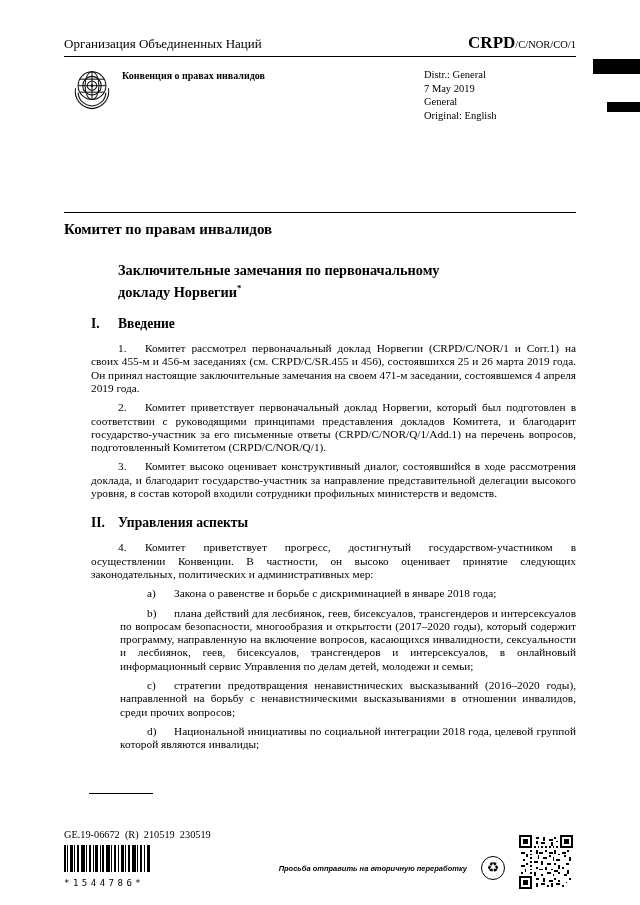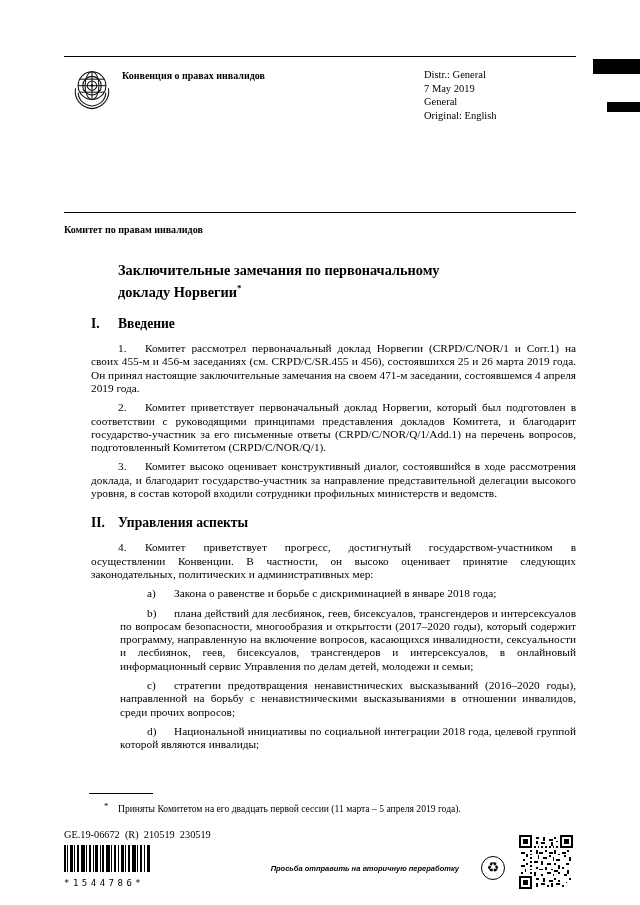--- a/index.html
+++ b/index.html
@@ -18,52 +18,56 @@
   .rule-thin{position:absolute;top:56px;left:0;right:0;border-top:1px solid #000;}
   .masthead{position:absolute;top:62px;left:0;right:0;height:70px;}
   .emblem{position:absolute;left:2px;top:2px;}
   .conv-title{position:absolute;left:58px;top:5px;width:175px;font-size:10px;font-weight:bold;line-height:17.5px;}
   .distr{position:absolute;left:360px;top:6px;font-size:10.5px;line-height:13.6px;}
   .rule-thick{position:absolute;top:212px;left:0;right:0;border-top:1.6px solid #000;}
   .mark1{position:absolute;top:59px;right:0;width:47px;height:15px;background:#000;}
   .mark2{position:absolute;top:102px;right:0;width:33px;height:10px;background:#000;}
   
   .content{margin:0 64px;font-size:11.3px;line-height:13.3px;text-align:justify;}
-  .committee{margin-top:9px;font-weight:bold;font-size:10px;text-align:left;}
+  .committee{margin-top:9px;font-weight:bold;font-size:15px;text-align:left;}
   .doc-title{margin:26px 0 0 54px;width:372px;font-size:14.3px;line-height:17.5px;font-weight:bold;text-align:left;}
   .doc-title sup{font-size:9px;}
   .sec-heading{display:flex;margin:15px 0 10px 27px;font-size:13.6px;line-height:16px;font-weight:bold;text-align:left;}
   .roman{flex:none;width:27px;}
   .para{margin:6px 0 0 27px;text-indent:27px;}
   .pnum{display:inline-block;width:27px;text-indent:0;}
   .subpara{margin:6px 0 0 56px;text-indent:27px;}
   .sletter{display:inline-block;width:27px;text-indent:0;}
   
   .footnote-block{position:absolute;left:89px;top:793px;width:470px;font-size:9.6px;line-height:12px;text-align:left;}
   .fn-sep{width:64px;border-top:1px solid #000;margin-bottom:6px;}
   .fn-line{padding-left:15px;}
   .fn-marker{display:inline-block;width:14px;vertical-align:3px;font-size:8.5px;text-indent:0;}
   
   .ge-line{position:absolute;left:64px;top:829px;font-size:10.3px;white-space:pre;}
   .barcode-block{position:absolute;left:64px;top:845px;text-align:left;}
   .barcode-caption{margin-top:2px;font-family:"DejaVu Sans Mono",monospace;font-size:9px;letter-spacing:3.5px;}
-  .recycle{position:absolute;right:135px;bottom:25px;display:flex;align-items:center;gap:22px;}
+  .recycle{position:absolute;right:135px;bottom:25px;display:flex;align-items:center;gap:14px;}
   .recycle-text{font-family:"Liberation Sans",sans-serif;font-size:7.5px;font-style:italic;font-weight:bold;white-space:nowrap;}
   .recycle-icon{width:22px;height:22px;border:1.2px solid #000;border-radius:50%;display:flex;align-items:center;justify-content:center;font-size:14px;line-height:1;flex:none;}
   .qr{position:absolute;right:67px;bottom:12px;}
 </style>
 </head>
 <body>
 
 <div class="page">
 
   <div class="mark1"></div>
   <div class="mark2"></div>
 
   <header class="doc-header">
+    <div class="topline">
+      <span class="org">Организация Объединенных Наций</span>
+      <span class="docsym"><span class="sym-big">CRPD</span><span class="sym-small">/C/NOR/CO/1</span></span>
+    </div>
     <div class="rule-thin"></div>
 
     <div class="masthead">
       <span class="emblem">
         <svg width="52" height="52" viewBox="0 0 60 60" aria-hidden="true">
           <g fill="none" stroke="#111" stroke-width="1.2">
             <circle cx="30" cy="25" r="16"></circle>
             <circle cx="30" cy="25" r="10.7"></circle>
             <circle cx="30" cy="25" r="5.4"></circle>
             <line x1="30" y1="9" x2="30" y2="41"></line>
@@ -110,21 +114,20 @@
     <p class="para"><span class="pnum">4.</span><span>Комитет приветствует прогресс, достигнутый государством-участником в осуществлении Конвенции. В частности, он высоко оценивает принятие следующих законодательных, политических и административных мер:</span></p>
 
     <p class="subpara"><span class="sletter">a)</span><span>Закона о равенстве и борьбе с дискриминацией в январе 2018 года;</span></p>
     <p class="subpara"><span class="sletter">b)</span><span>плана действий для лесбиянок, геев, бисексуалов, трансгендеров и интерсексуалов по вопросам безопасности, многообразия и открытости (2017–2020 годы), который содержит программу, направленную на включение вопросов, касающихся инвалидности, сексуальности и лесбиянок, геев, бисексуалов, трансгендеров и интерсексуалов, в онлайновый информационный сервис Управления по делам детей, молодежи и семьи;</span></p>
     <p class="subpara"><span class="sletter">c)</span><span>стратегии предотвращения ненавистнических высказываний (2016–2020 годы), направленной на борьбу с ненавистническими высказываниями в отношении инвалидов, среди прочих вопросов;</span></p>
     <p class="subpara"><span class="sletter">d)</span><span>Национальной инициативы по социальной интеграции 2018 года, целевой группой которой являются инвалиды;</span></p>
   </main>
 
   <div class="footnote-block">
     <div class="fn-sep"></div>
-    <div class="fn-line"><span class="fn-marker">*</span><span>Приняты Комитетом на его двадцать первой сессии (11 марта – 5 апреля 2019 года).</span></div>
   </div>
 
   <div class="ge-line">GE.19-06672  (R)  210519  230519</div>
 
   <div class="barcode-block">
     <svg width="86" height="27" aria-hidden="true">
       <g fill="#000">
         <rect x="0" width="2" height="27"></rect>
           <rect x="3" width="1" height="27"></rect>
           <rect x="6" width="3" height="27"></rect>

